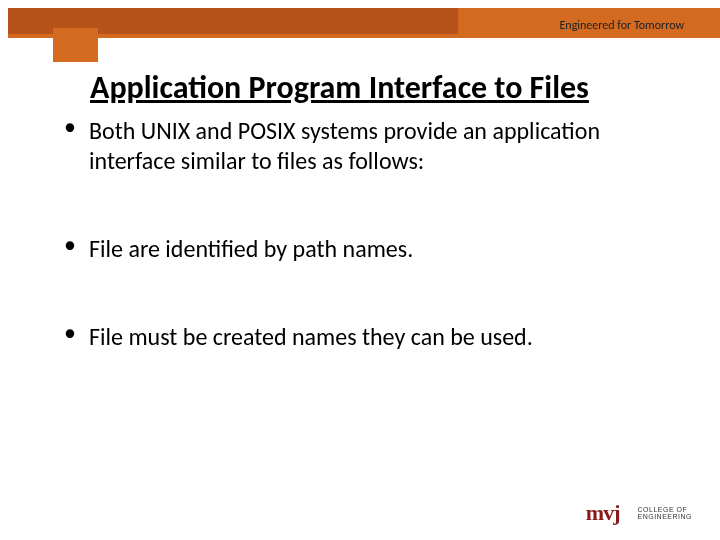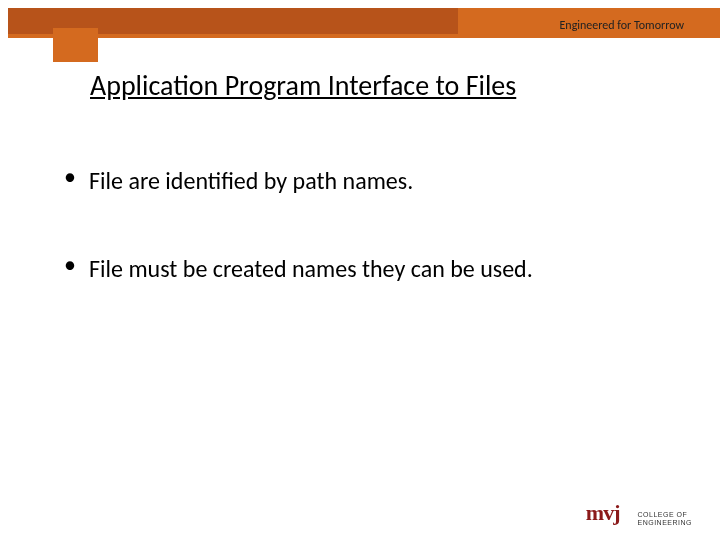--- a/index.html
+++ b/index.html
@@ -6,47 +6,48 @@
   html, body { width: 720px; height: 540px; font-family: "Calibri", "Segoe UI", Arial, sans-serif; background: #fff; overflow: hidden; }
   .slide { position: relative; width: 720px; height: 540px; }
 
   
   .topbar { position: absolute; top: 0; left: 0; width: 720px; height: 30px; background: #d46a1f; }
   .topbar-inner { position: absolute; top: 0; left: 0; width: 450px; height: 26px; background: #b7531a; }
   .tagline { position: absolute; top: 6px; right: 40px; font-size: 12px; color: #222; }
 
   
   .tab { position: absolute; top: 20px; left: 45px; width: 45px; height: 34px; background: #d46a1f; }
-  .title { position: absolute; top: 56px; left: 78px; font-size: 28px; font-weight: 400; color: #000; text-decoration: underline; }
+  .title { position: absolute; top: 56px; left: 78px; font-size: 32px; font-weight: 700; color: #000; text-decoration: underline; }
 
   
   .bullets { position: absolute; top: 100px; left: 52px; width: 620px; font-size: 24px; color: #000; line-height: 1.25; }
   .bullets li { list-style: none; position: relative; padding-left: 25px; margin-bottom: 40px; }
   .bullets li::before { content: "•"; position: absolute; left: 0; top: 0; }
   .bullets li.sp { margin-top: 50px; }
 
   
-  .logo { position: absolute; right: 24px; bottom: 14px; display: flex; align-items: flex-end; gap: 6px; margin-top: 48px; }
+  .logo { position: absolute; right: 24px; bottom: 14px; display: flex; align-items: center; gap: 6px; margin-top: 48px; }
   .logo-mark { font-family: Georgia, "Times New Roman", serif; font-weight: 700; font-size: 22px; color: #8b1a1a; letter-spacing: -1px; }
   .logo-text { font-size: 7px; line-height: 1.05; color: #333; font-family: Arial, sans-serif; letter-spacing: 0.5px; }
 </style>
 </head>
 <body>
 
 <div class="slide">
 
   <div class="topbar">
     <div class="topbar-inner"></div>
   </div>
   <div class="tagline">Engineered for Tomorrow</div>
 
   <div class="tab"></div>
   <h1 class="title">Application Program Interface to Files</h1>
 
   <ul class="bullets">
+    <li>Both UNIX and POSIX systems provide an application interface similar to files as follows:</li>
     <li class="sp">File are identified by path names.</li>
     <li class="sp">File must be created names they can be used.</li>
   </ul>
 
   <div class="logo">
     <span class="logo-mark">mvj</span>
     <span class="logo-text">
       <span>COLLEGE OF</span><br>
       <span>ENGINEERING</span>
     </span>

